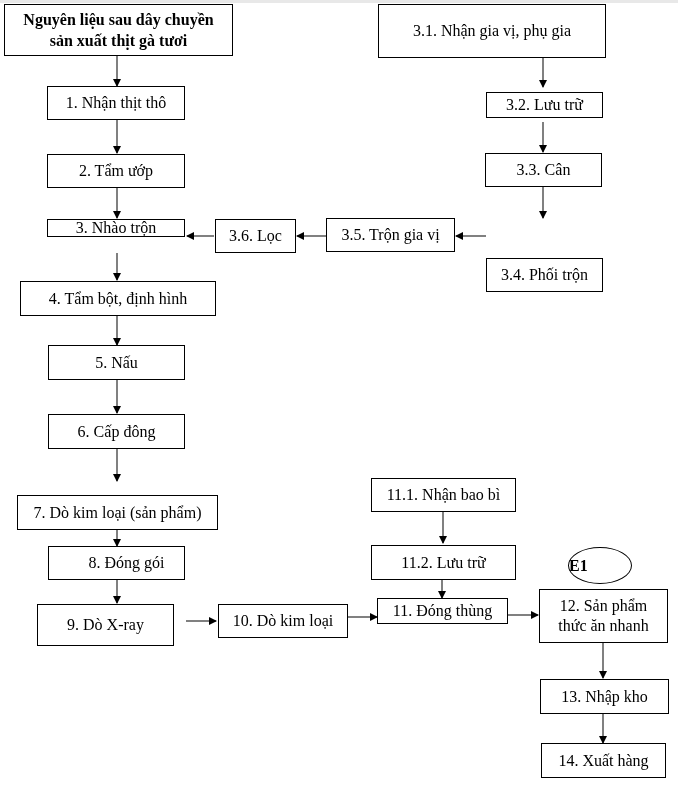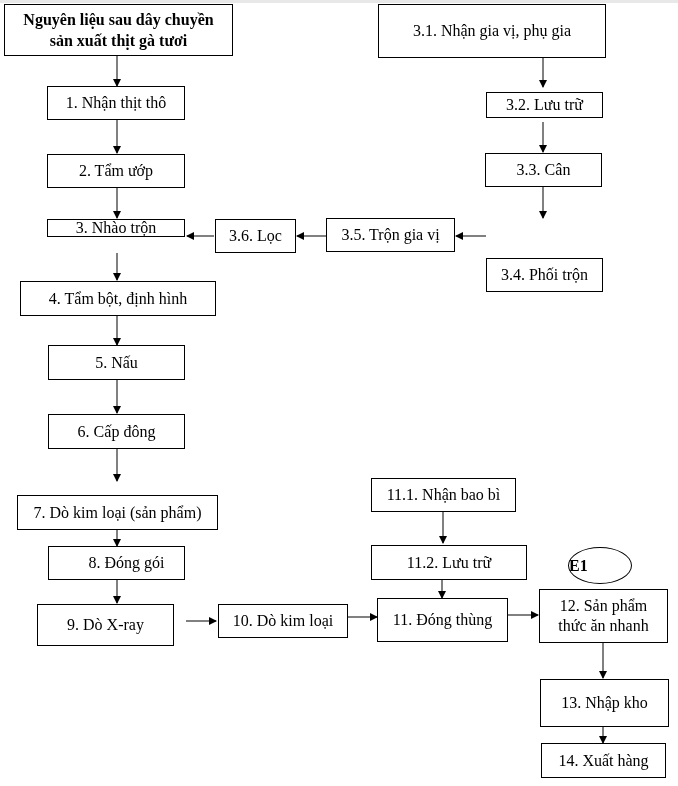--- a/index.html
+++ b/index.html
@@ -84,28 +84,28 @@
   </div>
 <div class="box" style="left:48px; top:546px; width:137px; height:34px;padding-left:20px;">
   <span>8. Đóng gói</span>
   </div>
 <div class="box" style="left:37px; top:604px; width:137px; height:42px;">
   <span>9. Dò X-ray</span>
   </div>
 <div class="box" style="left:218px; top:604px; width:130px; height:34px;">
   <span>10. Dò kim loại</span>
   </div>
-<div class="box" style="left:377px; top:598px; width:131px; height:44px;">
+<div class="box" style="left:377px; top:598px; width:131px; height:26px;">
   <span>11. Đóng thùng</span>
   </div>
 <div class="box" style="left:539px; top:589px; width:129px; height:54px; flex-direction:column;">
   <span>12. Sản phẩm</span>
   <span>thức ăn nhanh</span>
   </div>
-<div class="box" style="left:540px; top:679px; width:129px; height:48px;">
+<div class="box" style="left:540px; top:679px; width:129px; height:35px;">
   <span>13. Nhập kho</span>
   </div>
 <div class="box" style="left:541px; top:743px; width:125px; height:35px;">
   <span>14. Xuất hàng</span>
   </div>
 
 <div class="box" style="left:378px; top:4px; width:228px; height:54px;">
   <span>3.1. Nhận gia vị, phụ gia</span>
   </div>
 <div class="box" style="left:486px; top:92px; width:117px; height:26px;">
@@ -120,19 +120,19 @@
 <div class="box" style="left:326px; top:218px; width:129px; height:34px;">
   <span>3.5. Trộn gia vị</span>
   </div>
 <div class="box" style="left:215px; top:219px; width:81px; height:34px;">
   <span>3.6. Lọc</span>
   </div>
 
 <div class="box" style="left:371px; top:478px; width:145px; height:34px;">
   <span>11.1. Nhận bao bì</span>
   </div>
-<div class="box" style="left:371px; top:545px; width:156px; height:35px;">
+<div class="box" style="left:371px; top:545px; width:145px; height:35px;">
   <span>11.2. Lưu trữ</span>
   </div>
 
 <div class="ellipse" style="left:568px; top:547px; width:64px; height:37px;">
   <span>E1</span>
   </div>
 
 </body></html>

